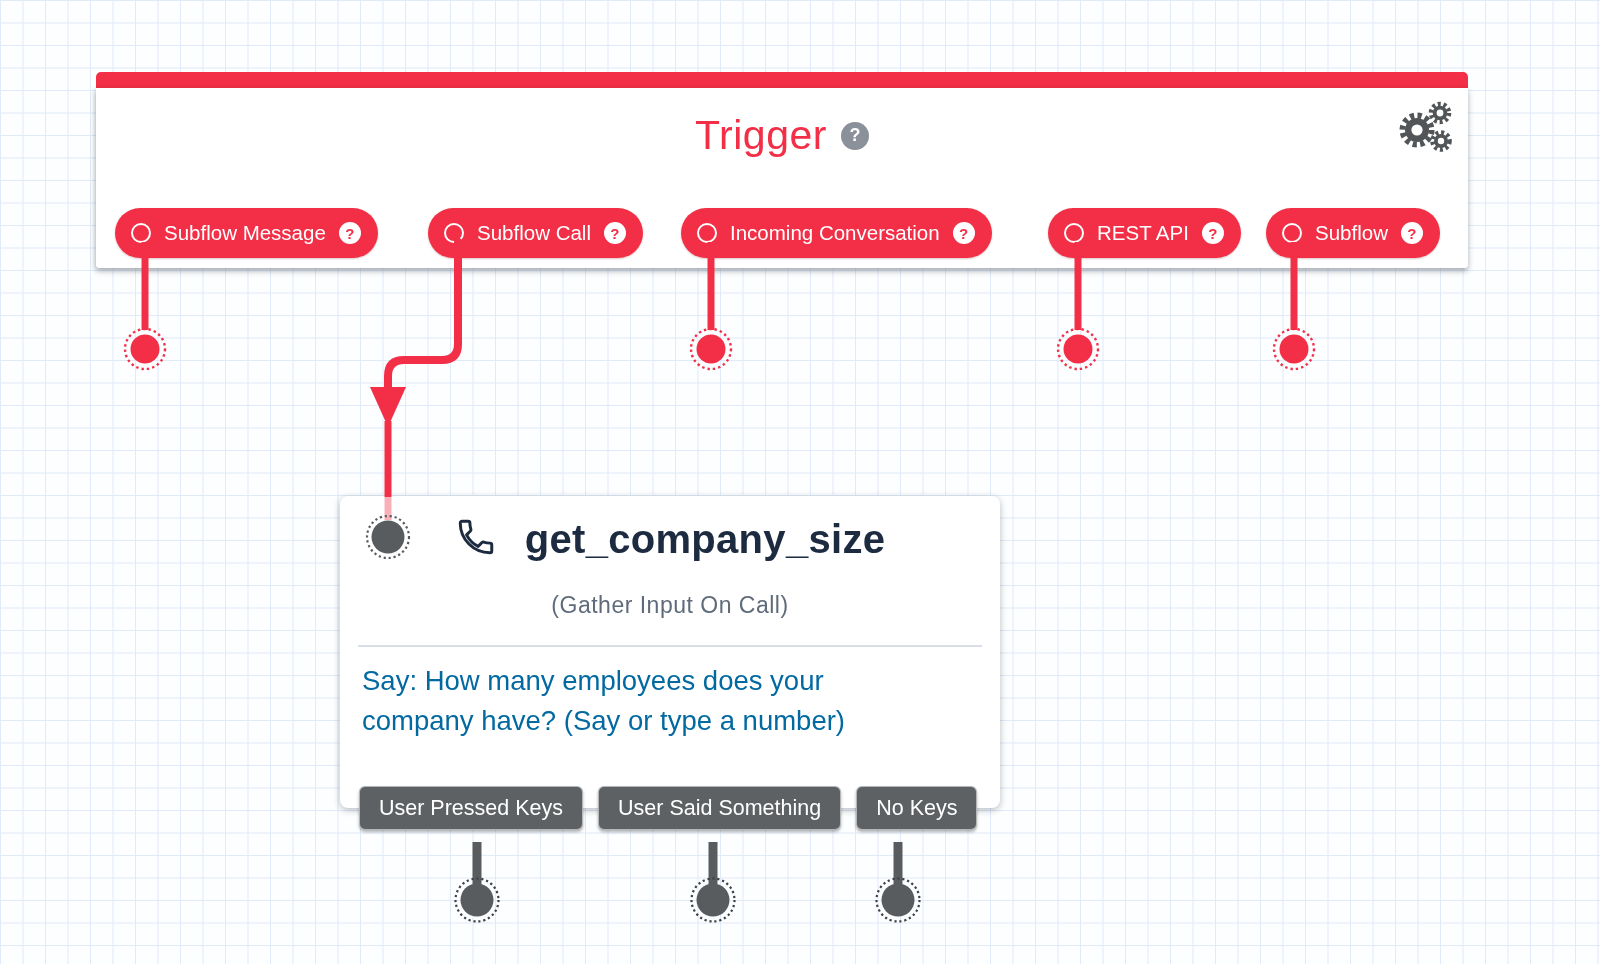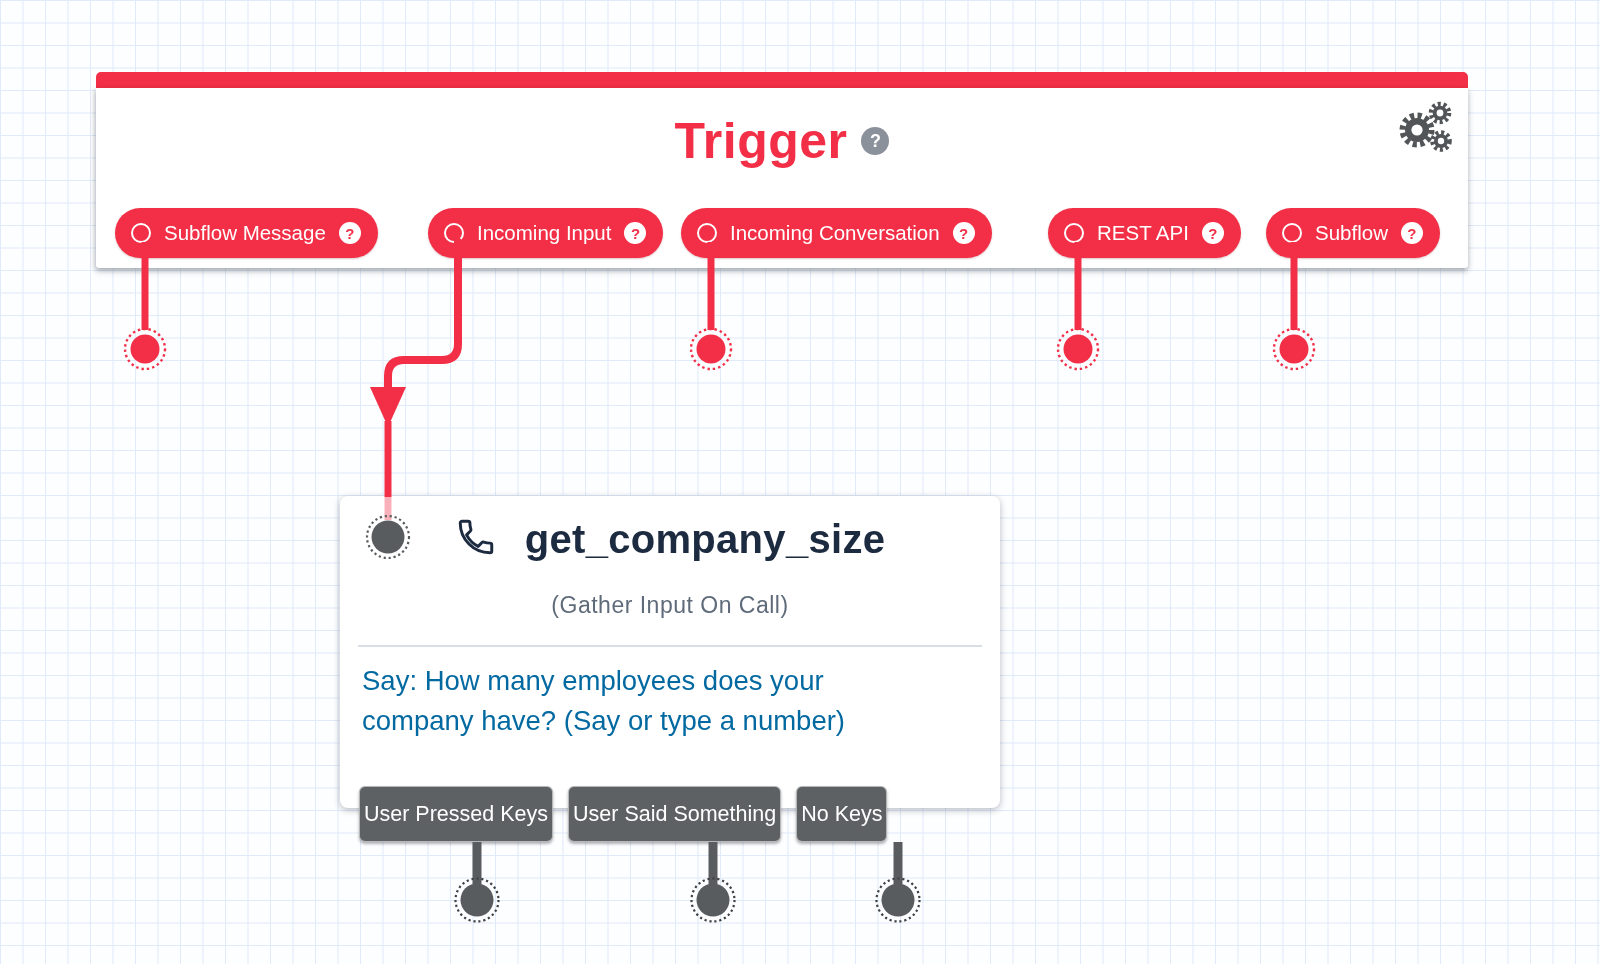--- a/index.html
+++ b/index.html
@@ -22,21 +22,21 @@
   .trigger-body{
     position:relative;height:180px;background:#ffffff;
     border-radius:0 0 3px 3px;
     box-shadow:0 3px 6px rgba(18,28,45,.28), -1px 2px 4px rgba(18,28,45,.15);
   }
   .trigger-title-row{
     position:absolute;top:24px;left:0;right:0;
     display:flex;justify-content:center;align-items:center;gap:14px;
   }
   .trigger-title{
-    color:#f22f46;font-size:50px;font-weight:700;letter-spacing:.5px;
+    color:#f22f46;font-size:41px;font-weight:400;letter-spacing:.5px;
   }
   .help-badge-gray{
     width:28px;height:28px;border-radius:50%;background:#8b919b;color:#ffffff;
     font-size:18px;font-weight:700;display:flex;align-items:center;justify-content:center;
   }
   .gears{position:absolute;top:12px;right:14px;}
   
   .pill{
     position:absolute;top:120px;height:50px;background:#f22f46;border-radius:26px;
     display:flex;align-items:center;gap:13px;padding:0 17px 0 16px;
@@ -70,21 +70,21 @@
   .card-divider{
     margin:26px 18px 0 18px;border-top:2px solid #d9dee6;
   }
   .card-body{
     margin:14px 0 0 22px;width:575px;color:#0369a1;font-size:27.5px;line-height:40px;
   }
   .card-buttons{
     position:absolute;left:19px;top:290px;display:flex;gap:15px;
   }
   .out-btn{
-    height:56px;display:flex;align-items:center;padding:0 4px;
+    height:44px;display:flex;align-items:center;padding:0 19px;
     background:#5e6163;color:#ffffff;font-size:21.5px;border-radius:6px;
     border:1px solid rgba(255,255,255,.55);box-sizing:border-box;
     box-shadow:0 2px 3px rgba(30,35,40,.35);white-space:nowrap;cursor:pointer;
   }
   
   .overlay{position:absolute;left:0;top:0;width:1600px;height:964px;pointer-events:none;}
 </style>
 </head>
 <body>
 
@@ -111,21 +111,21 @@
       </svg>
     </span>
 
     <div class="pill" style="left:19px">
       <span class="pill-ring"></span>
       <span>Subflow Message</span>
       <span class="pill-help">?</span>
     </div>
     <div class="pill" style="left:332px">
       <span class="pill-ring"></span>
-      <span>Incoming Input</span>
+      <span>Subflow Call</span>
       <span class="pill-help">?</span>
     </div>
     <div class="pill" style="left:585px">
       <span class="pill-ring"></span>
       <span>Incoming Conversation</span>
       <span class="pill-help">?</span>
     </div>
     <div class="pill" style="left:952px">
       <span class="pill-ring"></span>
       <span>REST API</span>

